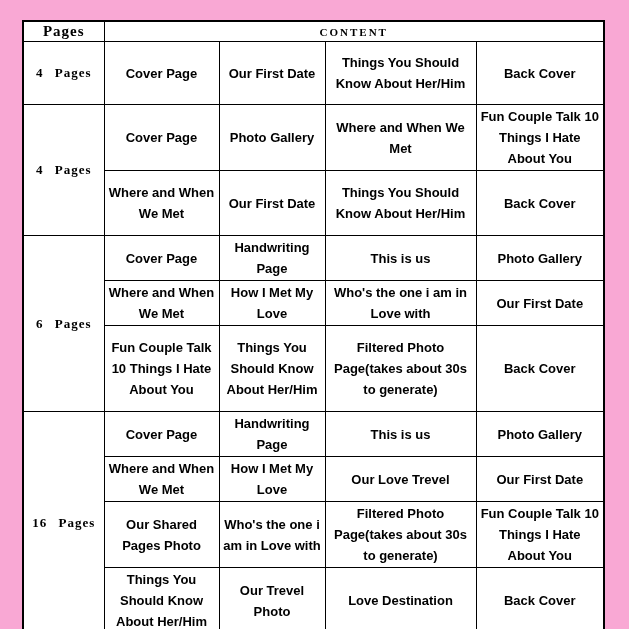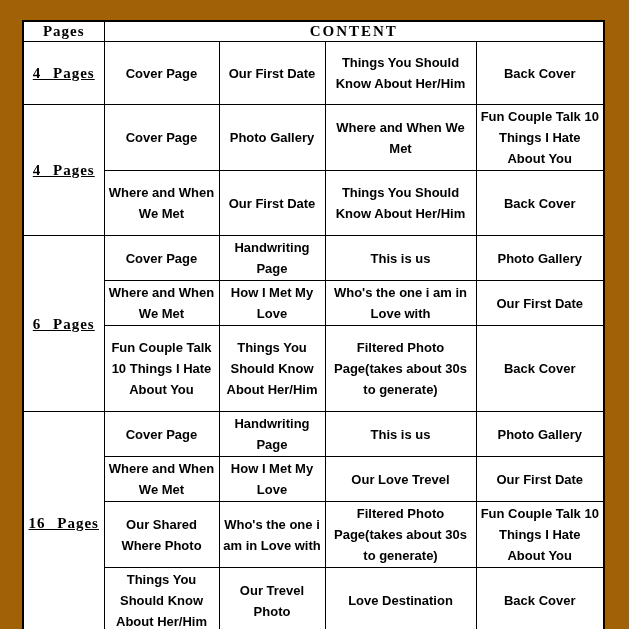--- a/index.html
+++ b/index.html
@@ -4,21 +4,21 @@
 <style>
   html, body {
     margin: 0;
     padding: 0;
     background: #ffffff;
   }
   .canvas {
     position: relative;
     width: 629px;
     height: 629px;
-    background: #a16207;
+    background: #f9a8d4;
     overflow: hidden;
   }
   table.content-table {
     position: absolute;
     left: 22px;
     top: 20px;
     width: 581px;
     border-collapse: collapse;
     table-layout: fixed;
     border: 2px solid #000000;
@@ -34,36 +34,35 @@
   }
   td.cell {
     font-family: "Liberation Sans", sans-serif;
     font-weight: bold;
     font-size: 13px;
     line-height: 21px;
   }
   td.pages-cell {
     font-family: "Liberation Serif", serif;
     font-weight: bold;
-    font-size: 15px;
+    font-size: 13px;
     letter-spacing: 1px;
     word-spacing: 7px;
     line-height: 18px;
-    text-decoration: underline;
   }
   td.header-pages {
     font-family: "Liberation Serif", serif;
     font-weight: bold;
     font-size: 15px;
     letter-spacing: 1px;
   }
   td.header-content {
     font-family: "Liberation Serif", serif;
     font-weight: bold;
-    font-size: 15px;
+    font-size: 11px;
     letter-spacing: 2px;
   }
 </style>
 </head>
 <body>
 
 <div class="canvas">
   <table class="content-table">
     <colgroup>
       <col style="width:81px">
@@ -128,21 +127,21 @@
       <td class="cell">This is us</td>
       <td class="cell">Photo Gallery</td>
     </tr>
     <tr style="height:39px">
       <td class="cell">Where and When We Met</td>
       <td class="cell">How I Met My Love</td>
       <td class="cell">Our Love Trevel</td>
       <td class="cell">Our First Date</td>
     </tr>
     <tr style="height:64px">
-      <td class="cell">Our Shared Where Photo</td>
+      <td class="cell">Our Shared Pages Photo</td>
       <td class="cell">Who's the one i am in Love with</td>
       <td class="cell">Filtered Photo Page(takes about 30s to generate)</td>
       <td class="cell">Fun Couple Talk 10 Things I Hate About You</td>
     </tr>
     <tr style="height:65px">
       <td class="cell">Things You Should Know About Her/Him</td>
       <td class="cell">Our Trevel Photo</td>
       <td class="cell">Love Destination</td>
       <td class="cell">Back Cover</td>
     </tr>

